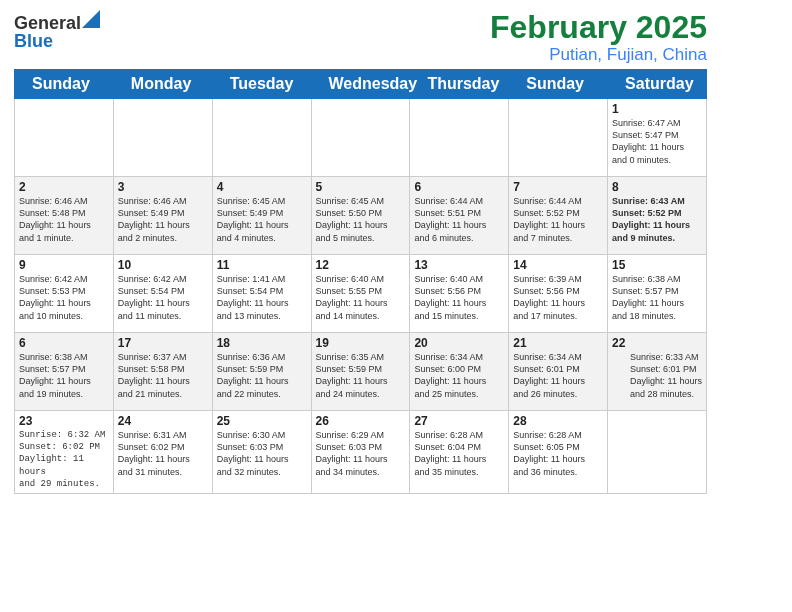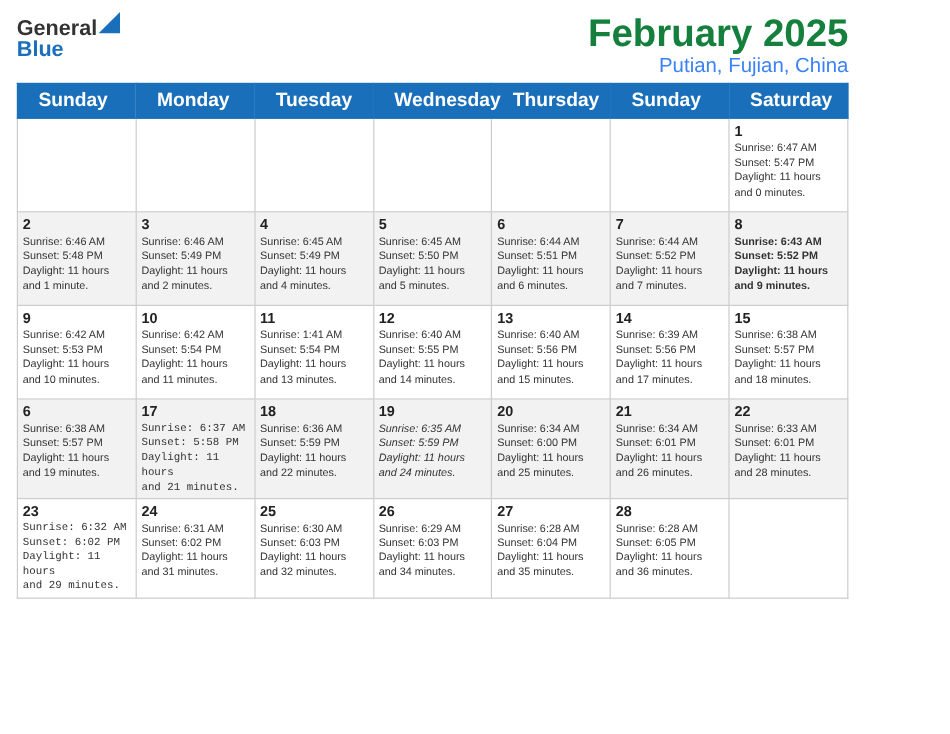--- a/index.html
+++ b/index.html
@@ -250,56 +250,56 @@
         <tr>
           <td>
             <span class="day-number">6</span>
             <div class="day-info" style="white-space: pre-line;">Sunrise: 6:38 AM
 Sunset: 5:57 PM
 Daylight: 11 hours
 and 19 minutes.</div>
           </td>
           <td>
             <span class="day-number">17</span>
-            <div class="day-info" style="white-space: pre-line; font-family: Liberation Mono, monospace;">Sunrise: 6:37 AM
+            <div class="day-info" style="white-space: pre-line;">Sunrise: 6:37 AM
 Sunset: 5:58 PM
 Daylight: 11 hours
 and 21 minutes.</div>
           </td>
           <td>
             <span class="day-number">18</span>
             <div class="day-info" style="white-space: pre-line;">Sunrise: 6:36 AM
 Sunset: 5:59 PM
 Daylight: 11 hours
 and 22 minutes.</div>
           </td>
           <td>
             <span class="day-number">19</span>
-            <div class="day-info" style="white-space: pre-line; font-style: italic;">Sunrise: 6:35 AM
+            <div class="day-info" style="white-space: pre-line;">Sunrise: 6:35 AM
 Sunset: 5:59 PM
 Daylight: 11 hours
 and 24 minutes.</div>
           </td>
           <td>
             <span class="day-number">20</span>
             <div class="day-info" style="white-space: pre-line;">Sunrise: 6:34 AM
 Sunset: 6:00 PM
 Daylight: 11 hours
 and 25 minutes.</div>
           </td>
           <td>
             <span class="day-number">21</span>
             <div class="day-info" style="white-space: pre-line;">Sunrise: 6:34 AM
 Sunset: 6:01 PM
 Daylight: 11 hours
 and 26 minutes.</div>
           </td>
           <td>
             <span class="day-number">22</span>
-            <div class="day-info" style="white-space: pre-line;">Sunrise: 6:33 AM
+            <div class="day-info" style="white-space: pre-line; margin-left: 18px;">Sunrise: 6:33 AM
 Sunset: 6:01 PM
 Daylight: 11 hours
 and 28 minutes.</div>
           </td>
         </tr>
         <tr>
           <td>
             <span class="day-number">23</span>
             <div class="day-info" style="white-space: pre-line; font-family: Liberation Mono, monospace;">Sunrise: 6:32 AM
 Sunset: 6:02 PM

